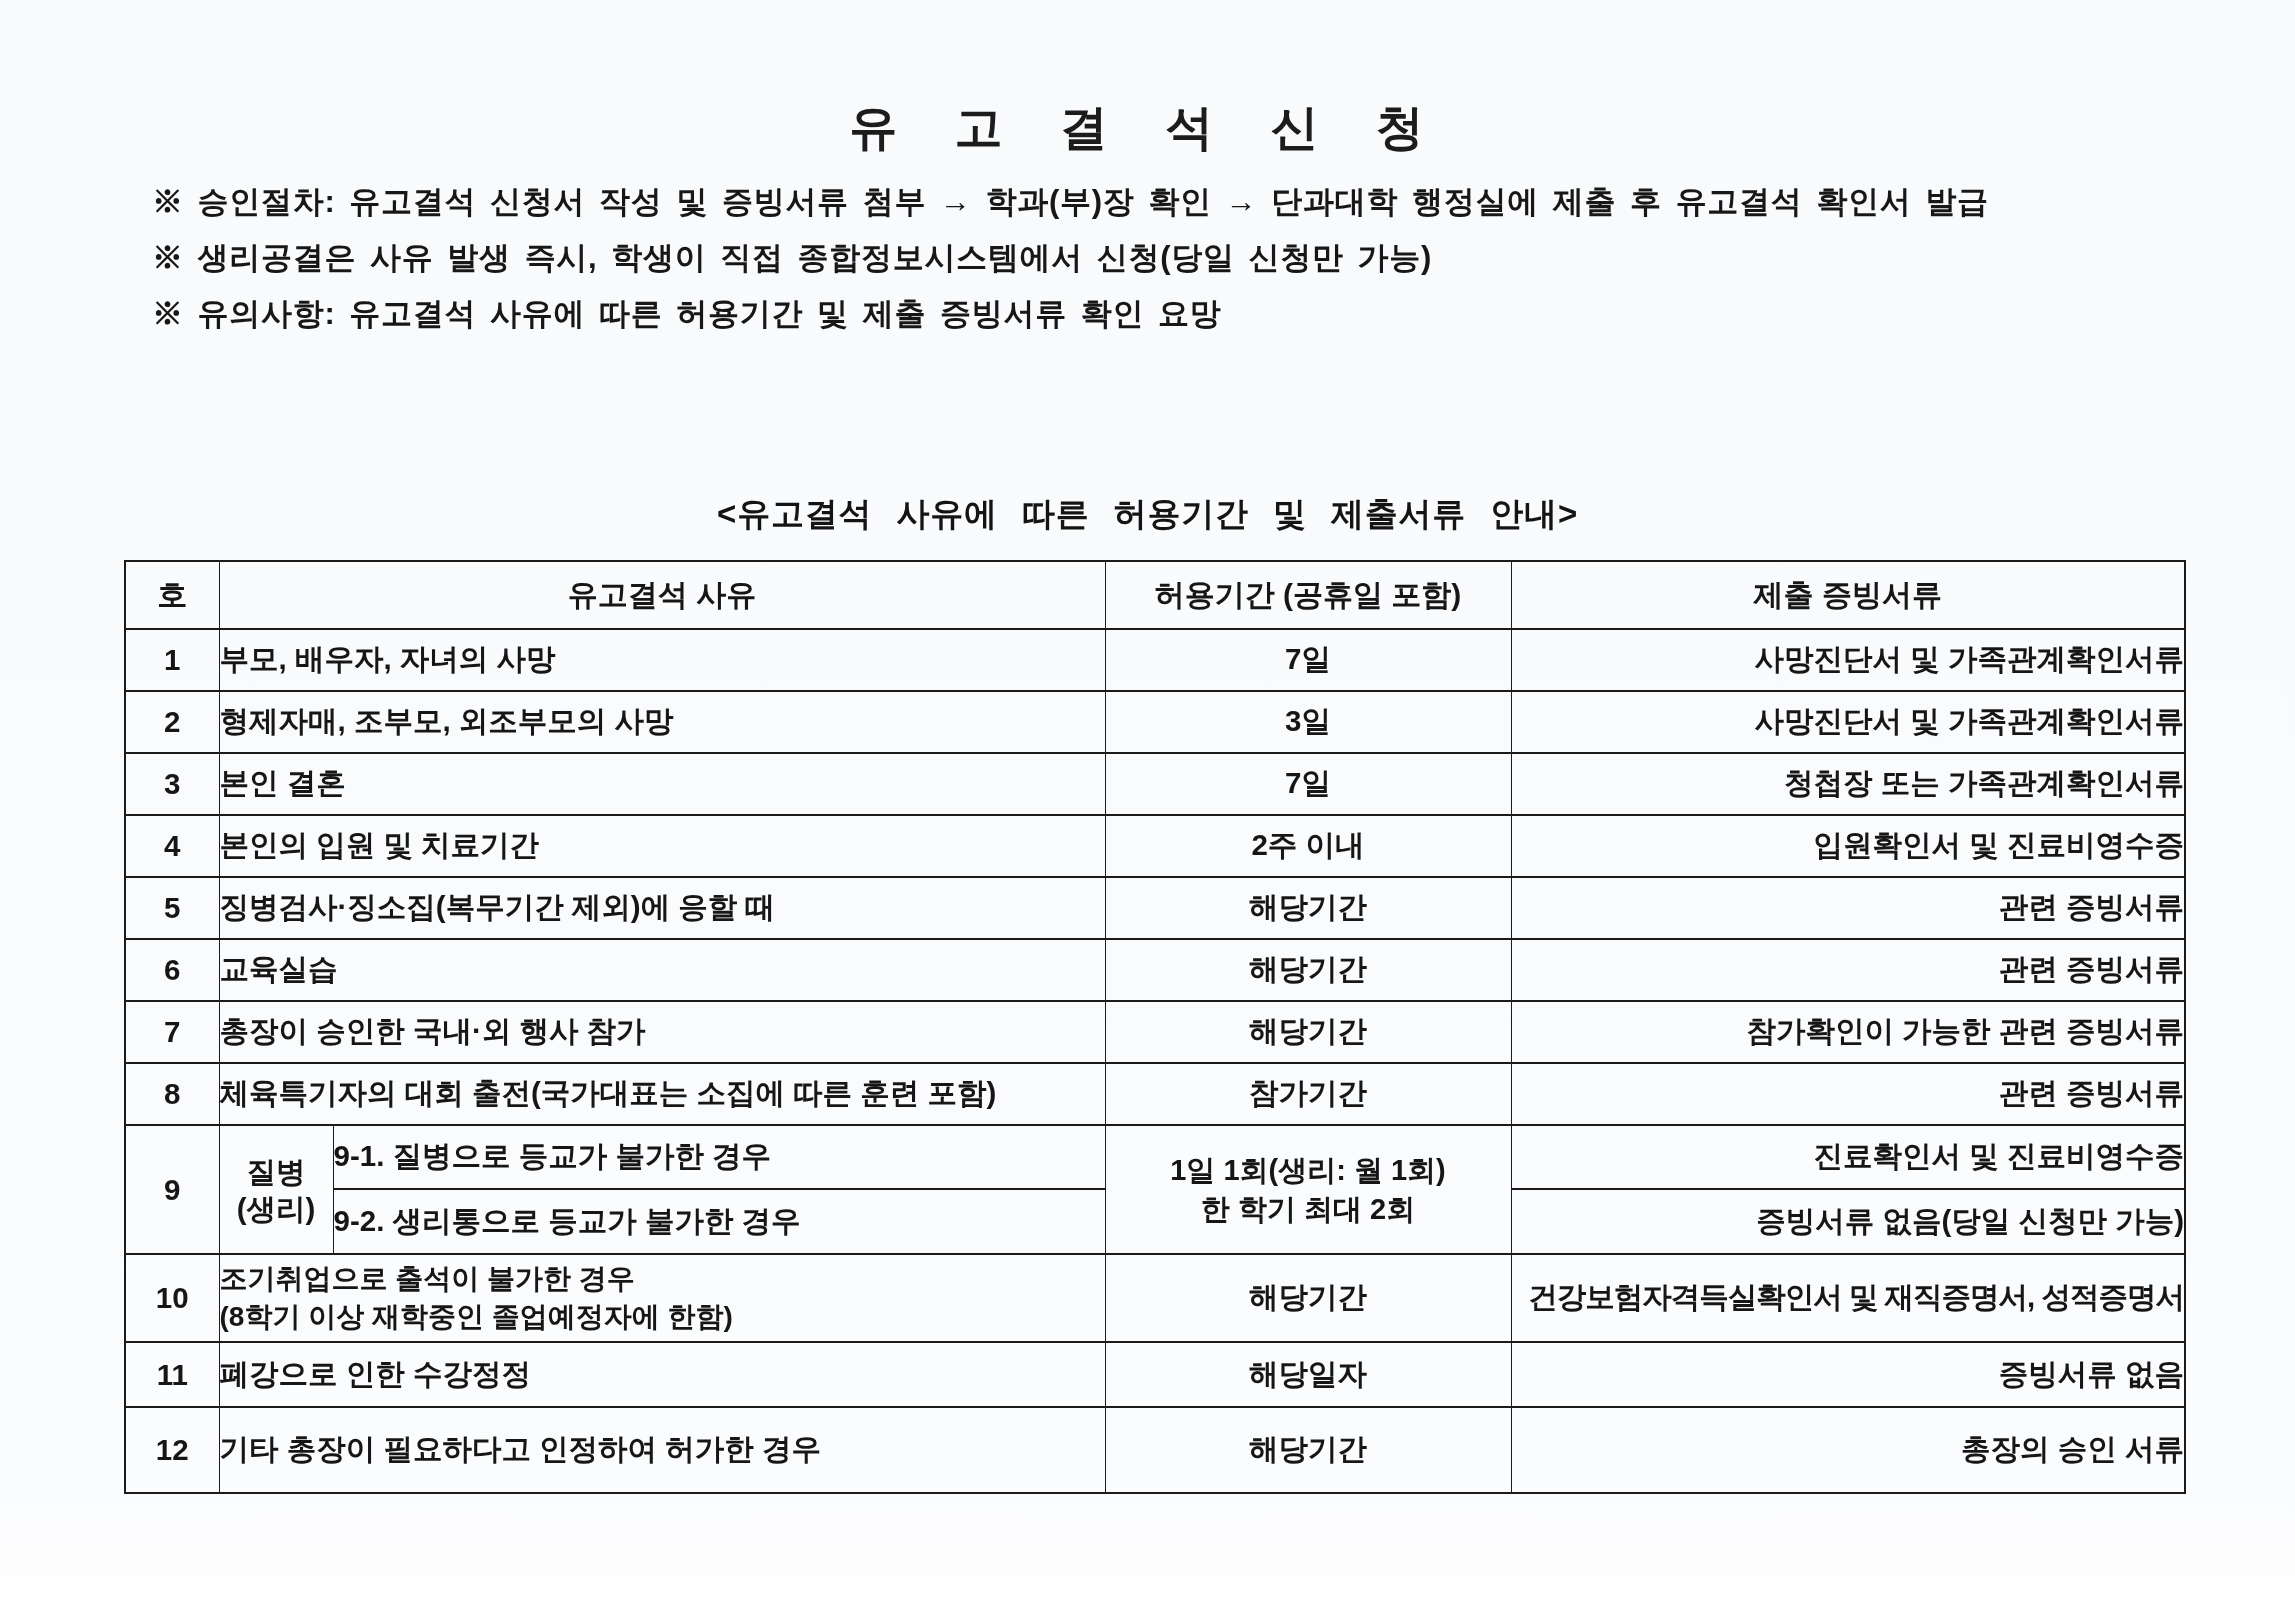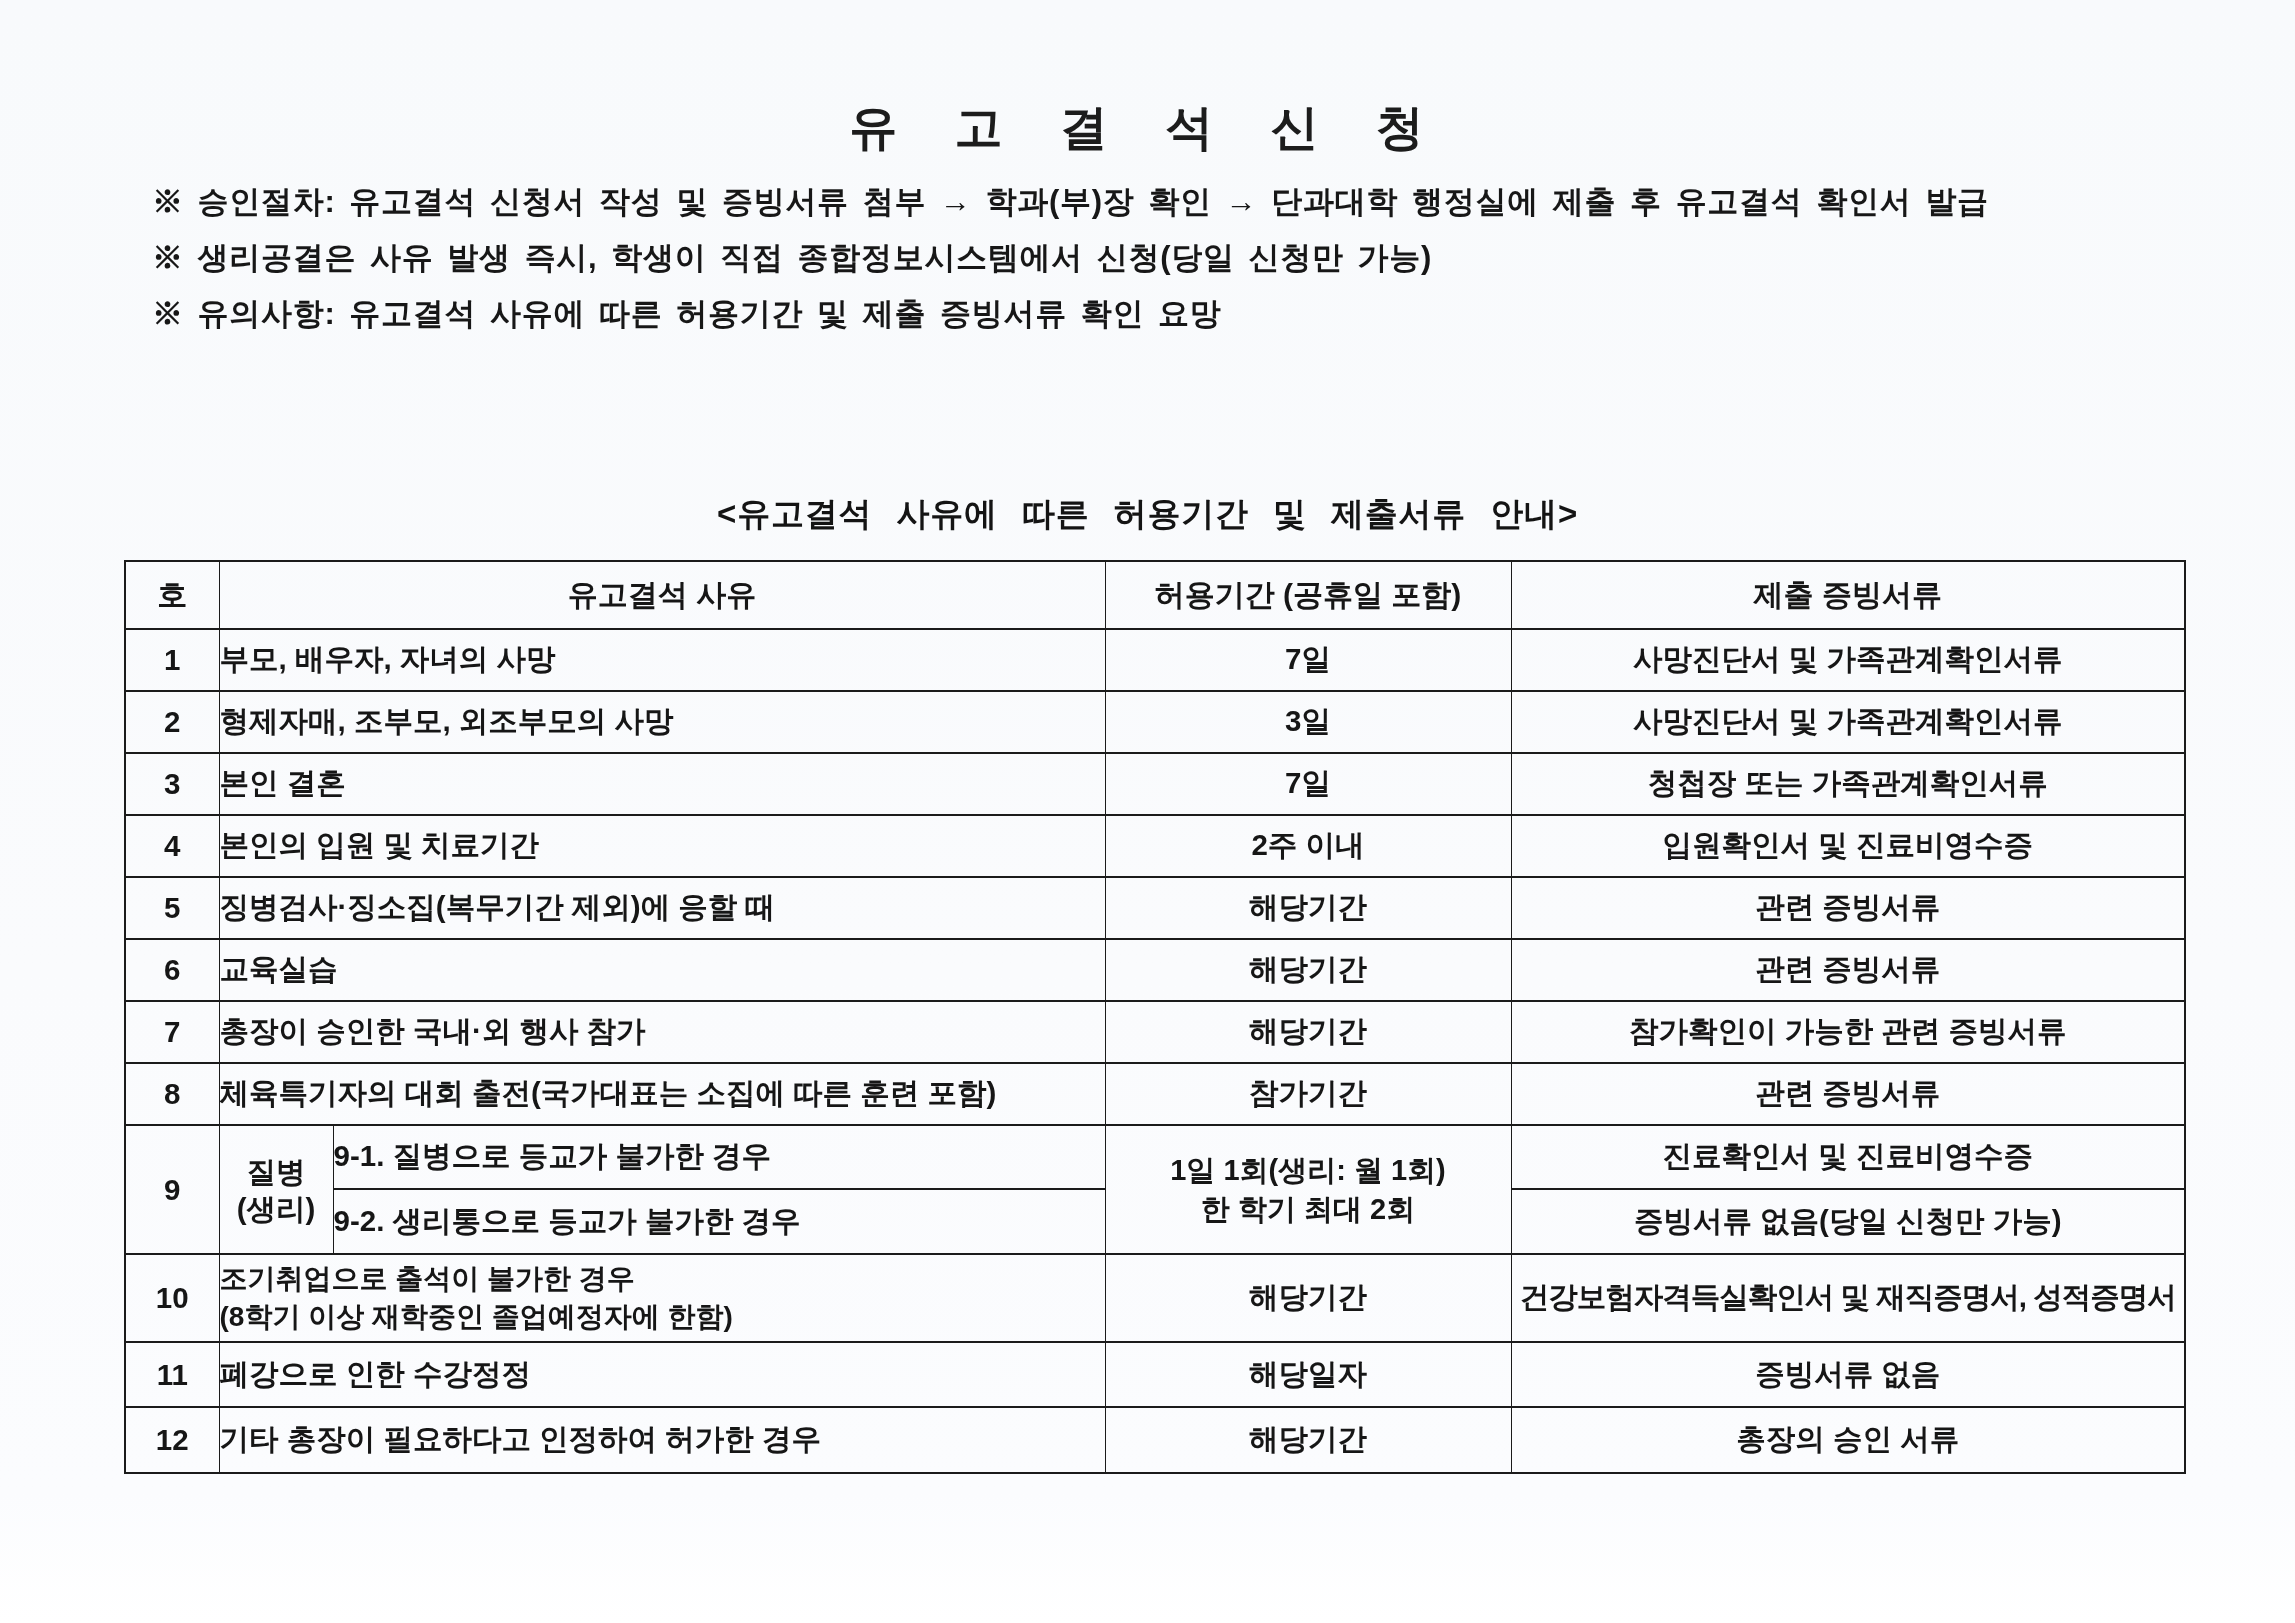--- a/index.html
+++ b/index.html
@@ -59,21 +59,21 @@
     vertical-align:middle;
   }
   table.absence{border:2.6px solid #1b1b1b;}
   table.absence thead th{
     font-size:30px;font-weight:700;text-align:center;
     border-bottom-width:2.6px;
   }
   .c-no{text-align:center;}
   .c-cause{text-align:left;padding-left:23.6px;}
   .c-period{text-align:center;}
-  .c-docs{text-align:center;padding-left:22px;}
+  .c-docs{text-align:right;padding-left:22px;}
   .c-cat{text-align:center;font-size:29px;}
   .c-cat div{line-height:37px;}
   .c-period.multi div{line-height:39px;font-size:29px;}
   .two-line div{line-height:38px;font-size:28px;}
   .tight{font-size:27px;letter-spacing:-1px;}
 </style>
 </head>
 <body>
 
 <div class="page">
@@ -178,21 +178,21 @@
         </td>
         <td class="c-period">해당기간</td>
         <td class="c-docs tight">건강보험자격득실확인서 및 재직증명서, 성적증명서</td>
       </tr>
       <tr style="height:65px">
         <td class="c-no">11</td>
         <td colspan="2" class="c-cause">폐강으로 인한 수강정정</td>
         <td class="c-period">해당일자</td>
         <td class="c-docs">증빙서류 없음</td>
       </tr>
-      <tr style="height:66px">
+      <tr style="height:86px">
         <td class="c-no">12</td>
         <td colspan="2" class="c-cause">기타 총장이 필요하다고 인정하여 허가한 경우</td>
         <td class="c-period">해당기간</td>
         <td class="c-docs">총장의 승인 서류</td>
       </tr>
     </tbody>
   </table>
 
 </div>
 

